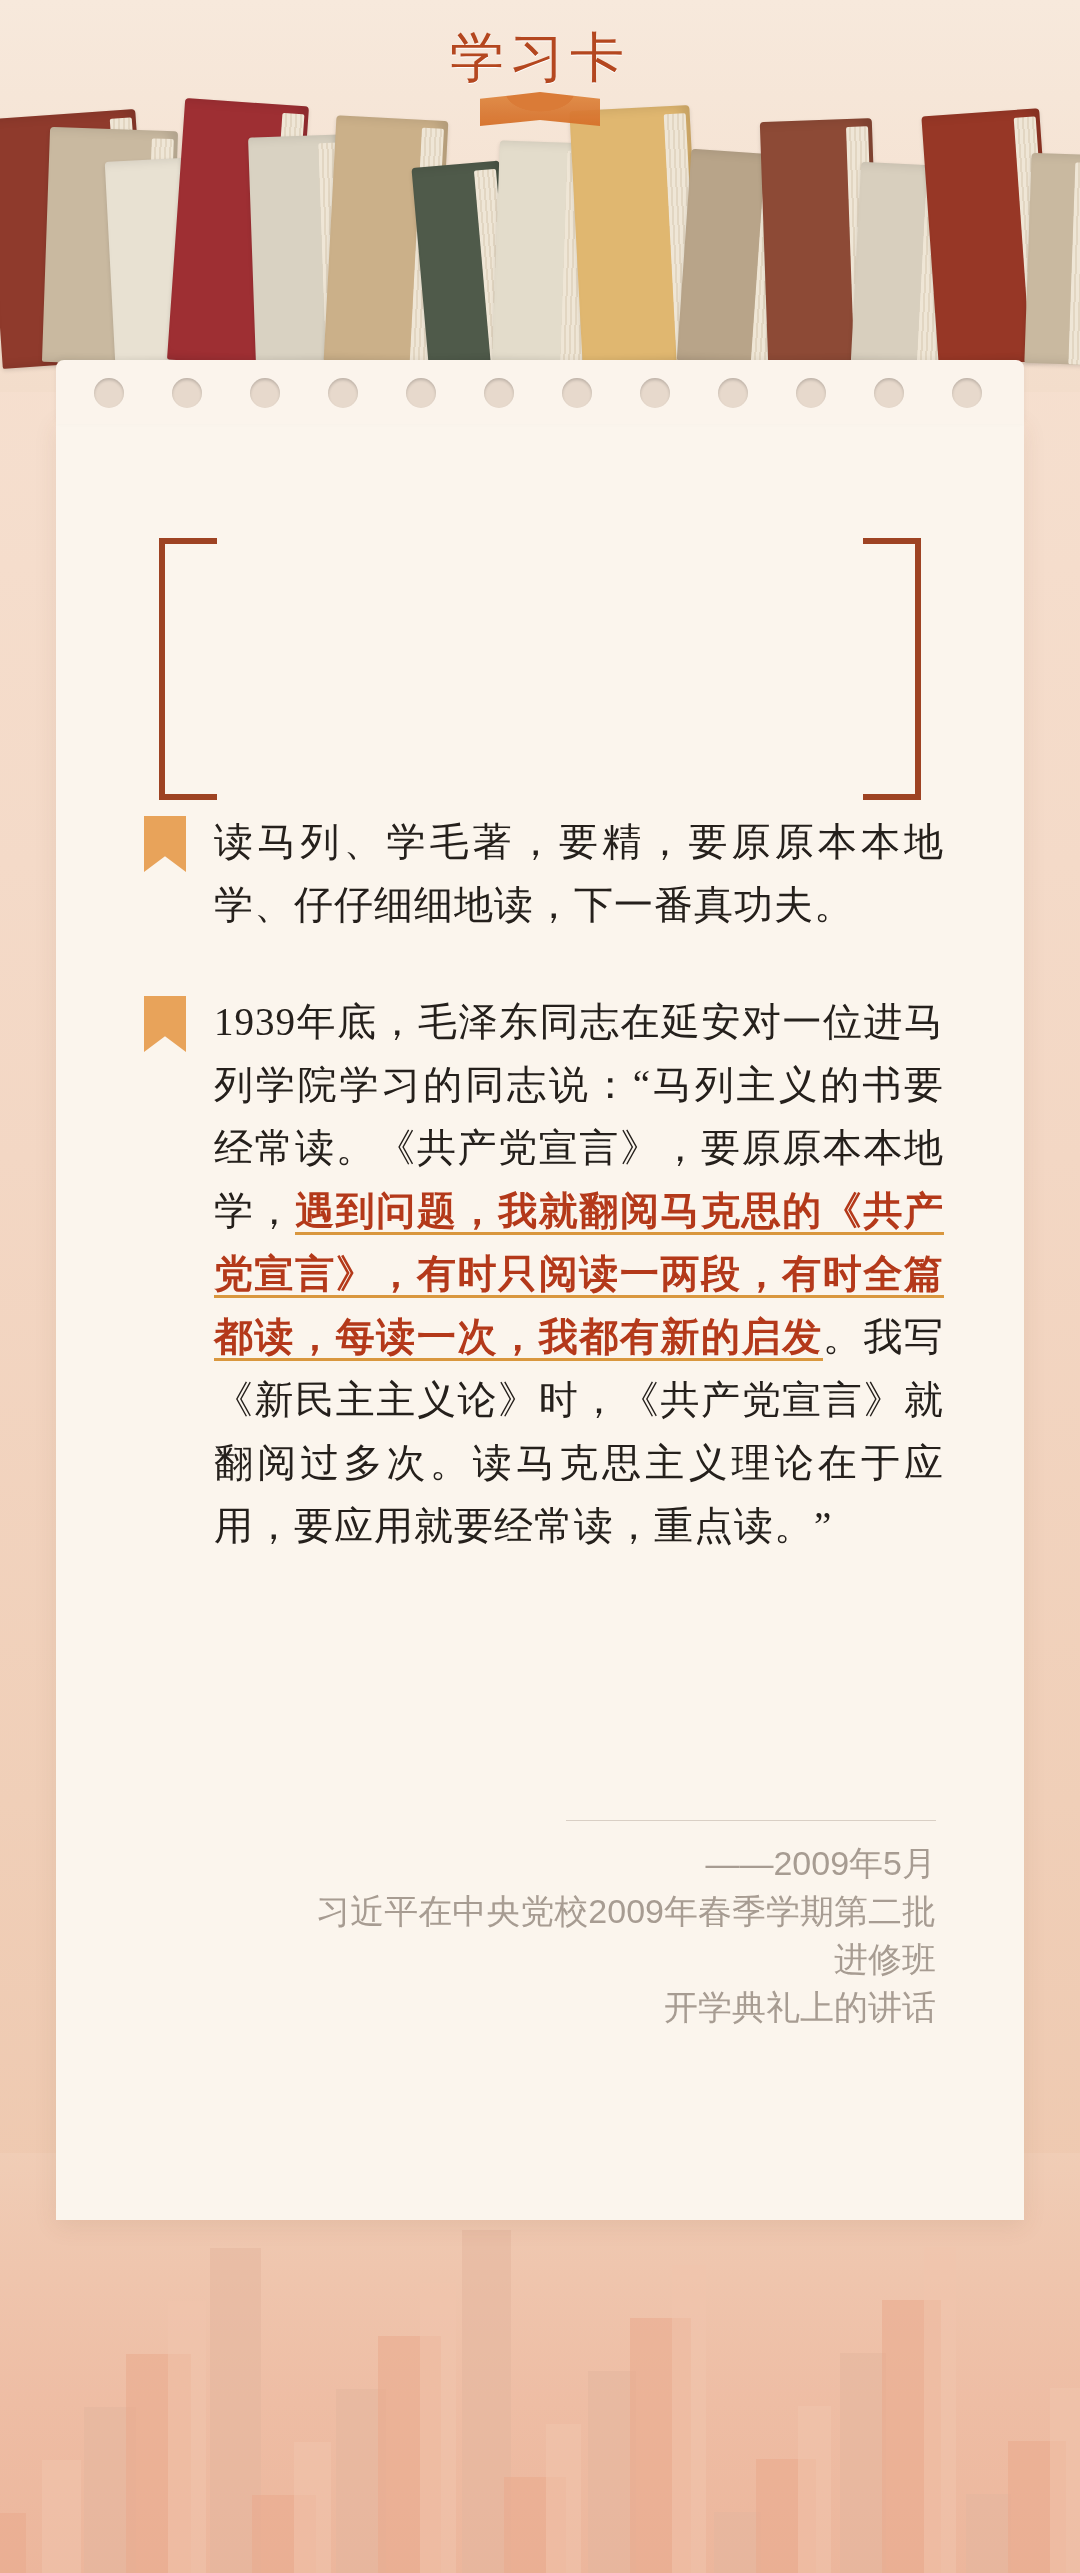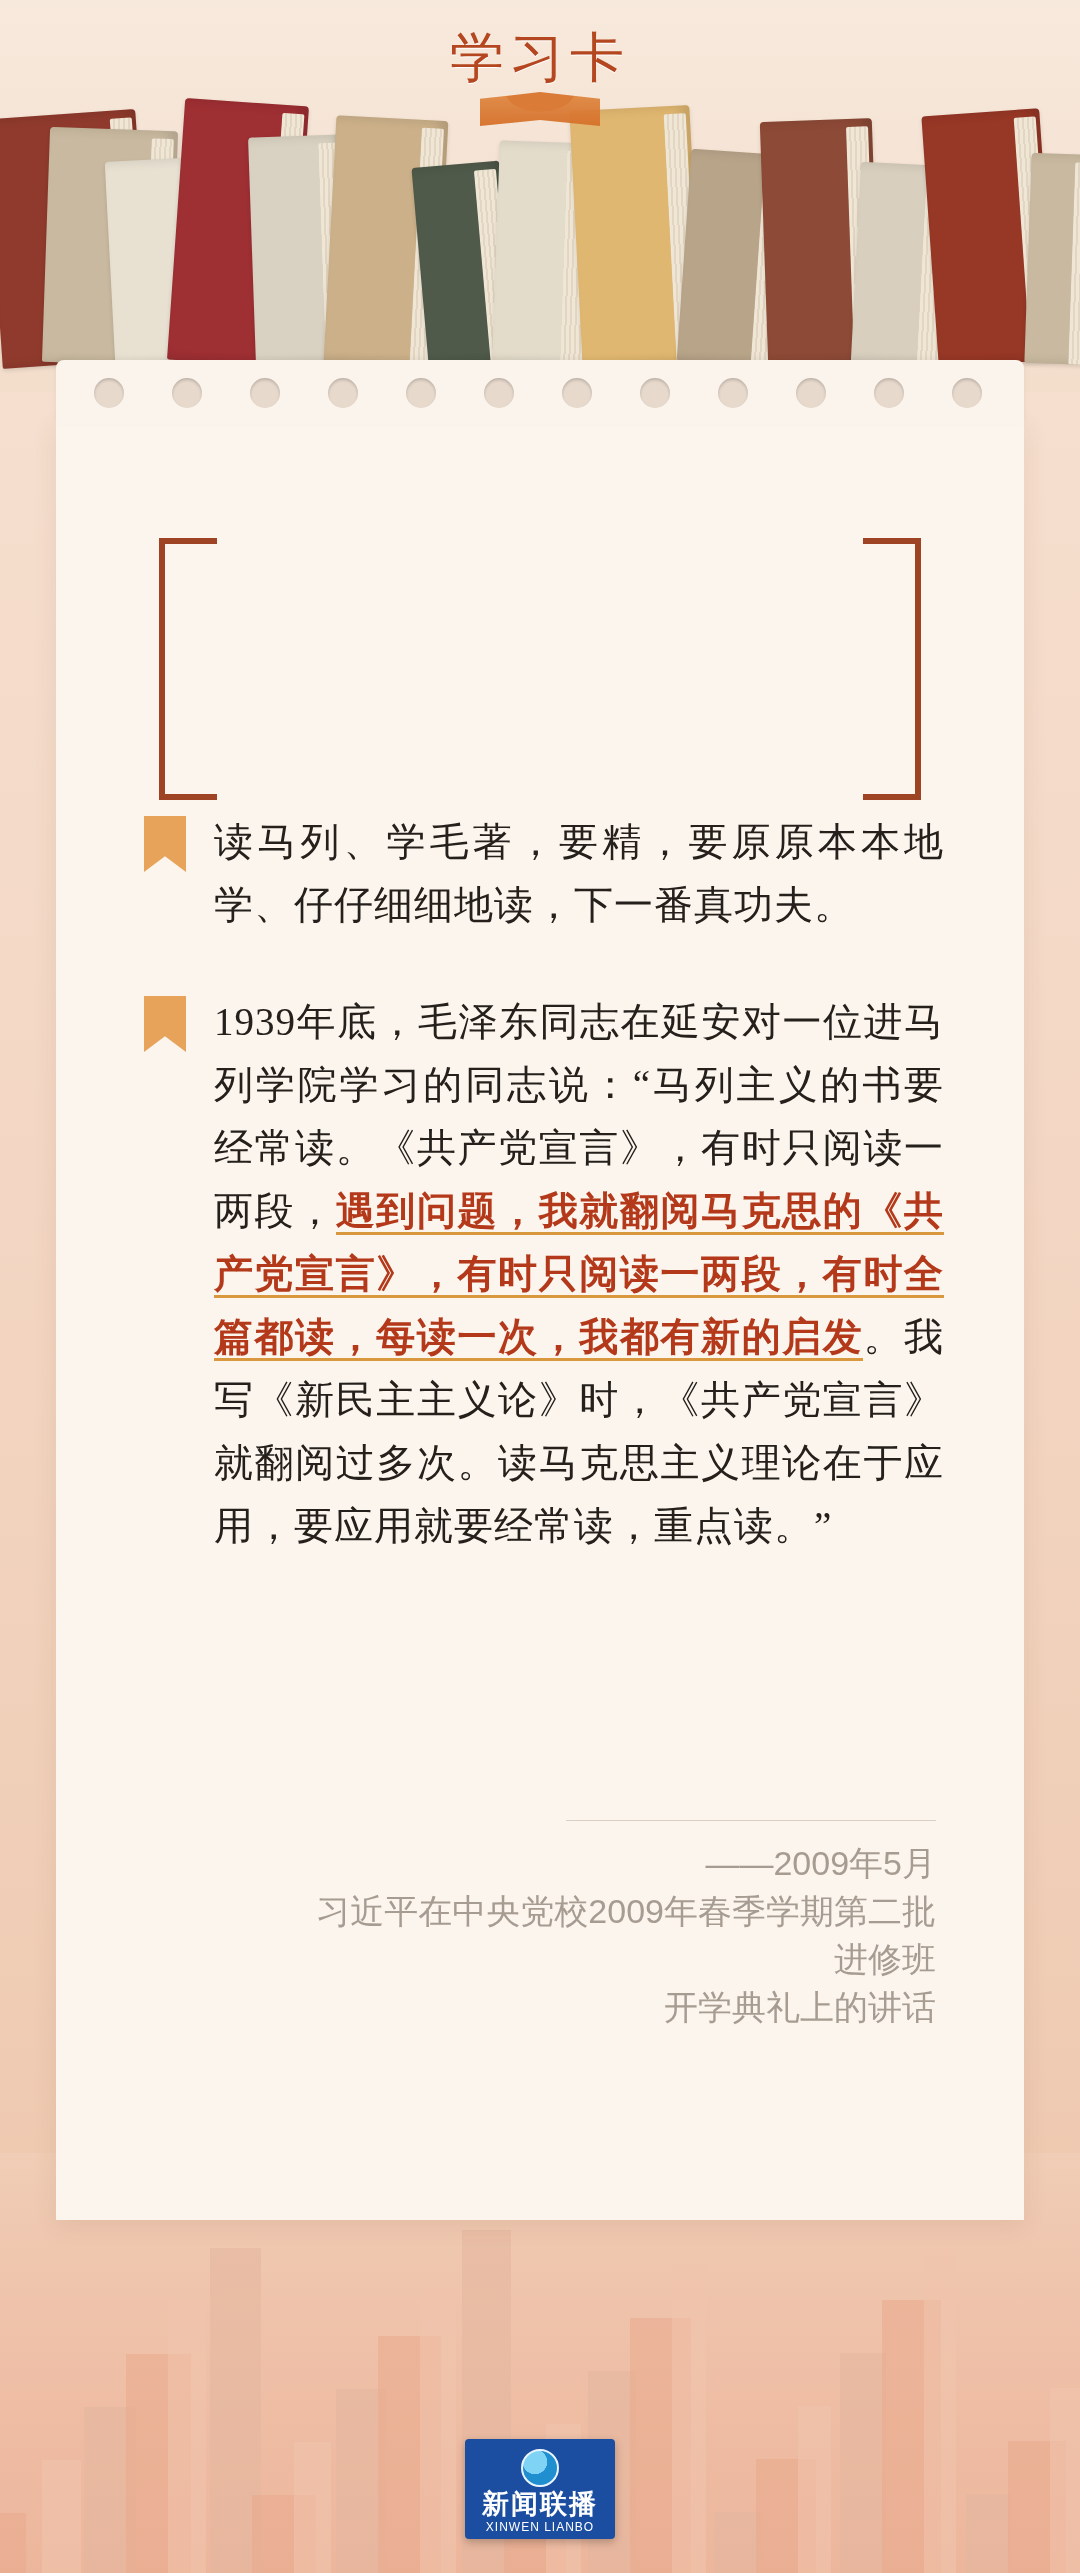--- a/index.html
+++ b/index.html
@@ -211,21 +211,21 @@
     <div class="bracket right"></div>
 
 
     <div class="para p1">
       <span class="flag"></span>
       <div class="txt">读马列、学毛著，要精，要原原本本地学、仔仔细细地读，下一番真功夫。</div>
     </div>
 
     <div class="para p2">
       <span class="flag"></span>
-      <div class="txt" id="p2text"><span>1939年底，毛泽东同志在延安对一位进马列学院学习的同志说：“马列主义的书要经常读。《共产党宣言》，有时只阅读一两段，</span><span class="hl">遇到问题，我就翻阅马克思的《共产党宣言》，有时只阅读一两段，有时全篇都读，每读一次，我都有新的启发</span><span>。我写《新民主主义论》时，《共产党宣言》就翻阅过多次。读马克思主义理论在于应用，要应用就要经常读，重点读。”</span></div>
+      <div class="txt" id="p2text"><span>1939年底，毛泽东同志在延安对一位进马列学院学习的同志说：“马列主义的书要经常读。《共产党宣言》，要原原本本地学，</span><span class="hl">遇到问题，我就翻阅马克思的《共产党宣言》，有时只阅读一两段，有时全篇都读，每读一次，我都有新的启发</span><span>。我写《新民主主义论》时，《共产党宣言》就翻阅过多次。读马克思主义理论在于应用，要应用就要经常读，重点读。”</span></div>
     </div>
 
     <div class="source">
       <div class="rule"></div>
       <div>——2009年5月</div>
       <div>习近平在中央党校2009年春季学期第二批进修班</div>
       <div>开学典礼上的讲话</div>
     </div>
   </div>
 
@@ -250,18 +250,13 @@
       <div class="bstripe" style="left: 714px; width: 47px; height: 61px; background: rgb(227, 183, 159);"></div>
       <div class="bstripe" style="left: 756px; width: 60px; height: 114px; background: rgb(233, 169, 141);"></div>
       <div class="bstripe" style="left: 798px; width: 33px; height: 167px; background: rgb(240, 196, 173);"></div>
       <div class="bstripe" style="left: 840px; width: 46px; height: 220px; background: rgb(227, 183, 159);"></div>
       <div class="bstripe" style="left: 882px; width: 59px; height: 273px; background: rgb(233, 169, 141);"></div>
       <div class="bstripe" style="left: 924px; width: 32px; height: 326px; background: rgb(240, 196, 173);"></div>
       <div class="bstripe" style="left: 966px; width: 45px; height: 79px; background: rgb(227, 183, 159);"></div>
       <div class="bstripe" style="left: 1008px; width: 58px; height: 132px; background: rgb(233, 169, 141);"></div>
       <div class="bstripe" style="left: 1050px; width: 31px; height: 185px; background: rgb(240, 196, 173);"></div>
     </div>
-  <div class="logo-badge">
-    <span class="globe"></span>
-    <span class="cn">新闻联播</span>
-    <span class="en">XINWEN LIANBO</span>
-  </div>
 </div>
 
 </body></html>

